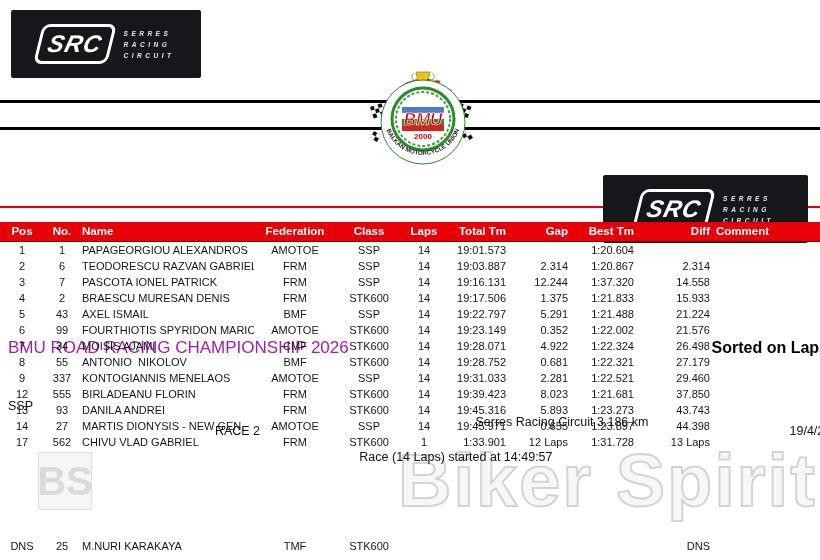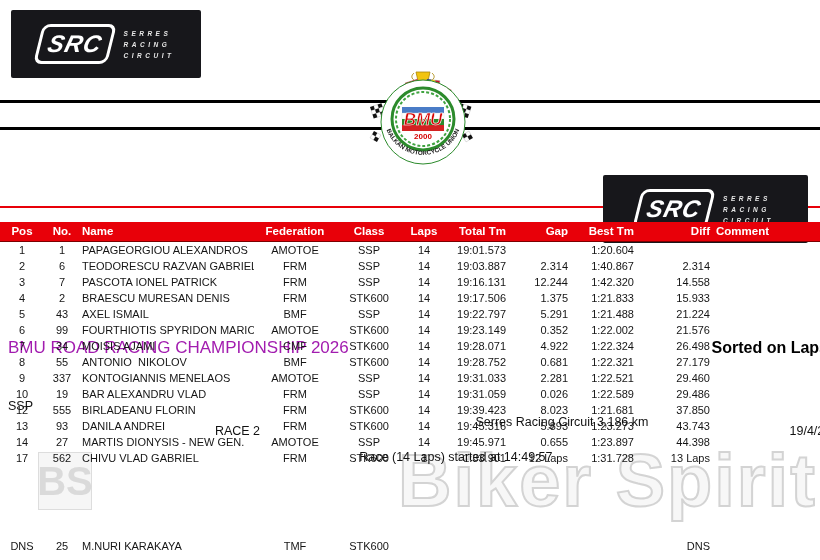--- a/index.html
+++ b/index.html
@@ -276,34 +276,34 @@
         </tr>
         <tr>
           <td>2</td>
           <td>6</td>
           <td>TEODORESCU RAZVAN GABRIEL</td>
           <td>FRM</td>
           <td>SSP</td>
           <td>14</td>
           <td>19:03.887</td>
           <td>2.314</td>
-          <td>1:40.867</td>
+          <td>1:20.867</td>
           <td>2.314</td>
           <td></td>
         </tr>
         <tr>
           <td>3</td>
           <td>7</td>
           <td>PASCOTA IONEL PATRICK</td>
           <td>FRM</td>
           <td>SSP</td>
           <td>14</td>
           <td>19:16.131</td>
           <td>12.244</td>
-          <td>1:42.320</td>
+          <td>1:37.320</td>
           <td>14.558</td>
           <td></td>
         </tr>
         <tr>
           <td>4</td>
           <td>2</td>
           <td>BRAESCU MURESAN DENIS</td>
           <td>FRM</td>
           <td>STK600</td>
           <td>14</td>
@@ -369,33 +369,20 @@
           <td>9</td>
           <td>337</td>
           <td>KONTOGIANNIS MENELAOS</td>
           <td>AMOTOE</td>
           <td>SSP</td>
           <td>14</td>
           <td>19:31.033</td>
           <td>2.281</td>
           <td>1:22.521</td>
           <td>29.460</td>
-          <td></td>
-        </tr>
-        <tr>
-          <td>10</td>
-          <td>19</td>
-          <td>BAR ALEXANDRU VLAD</td>
-          <td>FRM</td>
-          <td>SSP</td>
-          <td>14</td>
-          <td>19:31.059</td>
-          <td>0.026</td>
-          <td>1:22.589</td>
-          <td>29.486</td>
           <td></td>
         </tr>
         <tr>
           <td>12</td>
           <td>555</td>
           <td>BIRLADEANU FLORIN</td>
           <td>FRM</td>
           <td>STK600</td>
           <td>14</td>
           <td>19:39.423</td>

